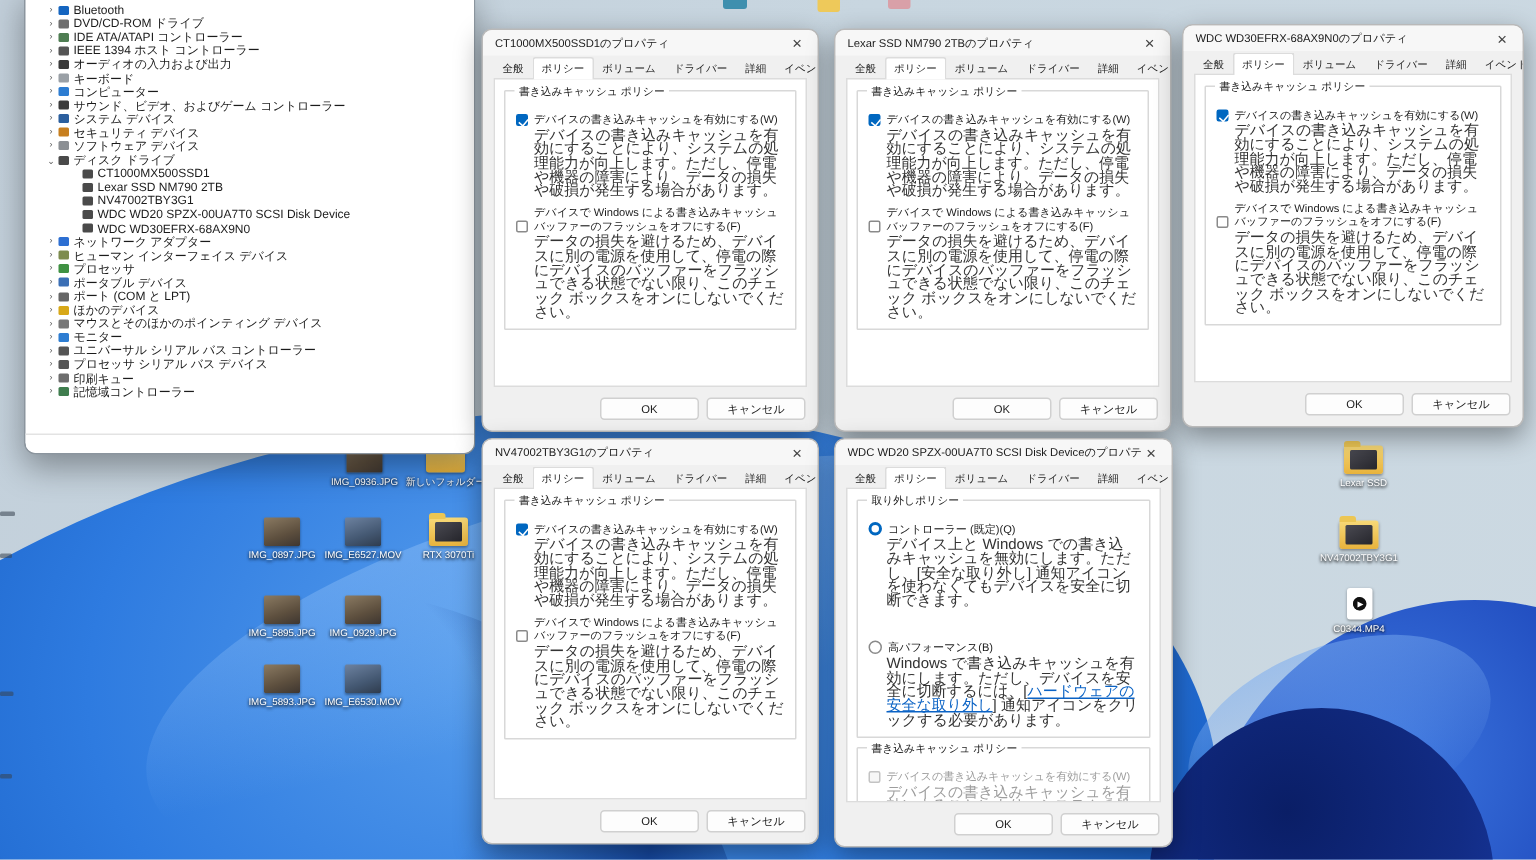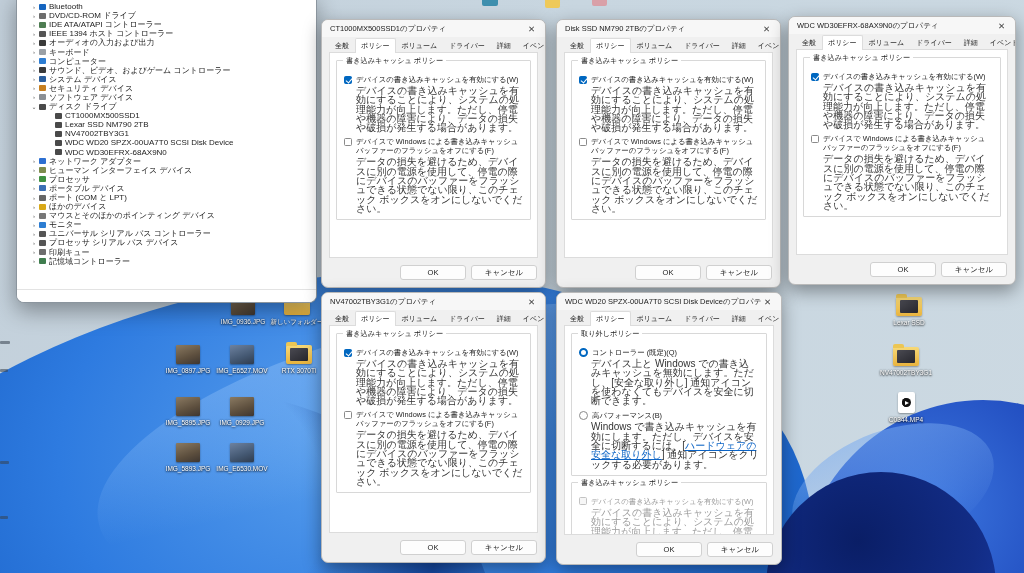--- a/index.html
+++ b/index.html
@@ -77,21 +77,21 @@
     white-space:nowrap; margin-bottom:-1px; }
   .tab.sel { background:#fff; border-color:#dcdcdc; border-radius:2px 2px 0 0; }
   .dlg-page { flex:1; margin:0 7px; background:#fff; border:1px solid #dcdcdc; position:relative; z-index:1;
     padding:7px 6px 0; overflow:hidden; }
   .dlg-footer { flex:0 0 29px; display:flex; align-items:center; justify-content:flex-end; gap:5px; padding:0 8px; }
   .btn { width:66px; height:15px; font-size:7.5px; font-family:inherit; color:#1a1a1a;
     background:#fdfdfd; border:1px solid #d0d0d0; border-radius:3px; }
 
   .groupbox { position:relative; border:1px solid #d8d8d8; border-radius:1px; padding:14px 7px 6px; margin-bottom:6px; }
   .group-label { position:absolute; top:-5px; left:6px; background:#fff; padding:0 3px; font-size:7.2px; color:#1b1b1b; white-space:nowrap; }
-  .cb-row { display:flex; align-items:flex-start; gap:4px; margin-bottom:2px; }
+  .cb-row { display:flex; align-items:flex-end; gap:4px; margin-bottom:2px; }
   .cbx { width:8px; height:8px; flex:0 0 8px; margin-top:0.5px; border:1px solid #8a8a8a; border-radius:1.5px; background:#fff; position:relative; }
   .cbx.checked { background:#0067c0; border-color:#0067c0; }
   .cbx.checked::after { content:''; position:absolute; left:1.5px; top:0.5px; width:3px; height:5px;
     border:solid #fff; border-width:0 1.2px 1.2px 0; transform:rotate(40deg); }
   .rad { width:9px; height:9px; flex:0 0 9px; border:1px solid #8a8a8a; border-radius:50%; background:#fff; position:relative; }
   .rad.sel { border-color:#0067c0; border-width:2.8px; }
   .cb-label { font-size:7.4px; line-height:9px; color:#1b1b1b; }
   .desc { font-size:10px; line-height:9.3px; color:#333; margin:0 0 5px 12px; }
   .wc-disabled .cbx { border-color:#c3c3c3; background:#f6f6f6; }
   .wc-disabled .cb-label, .wc-disabled .desc { color:#9d9d9d; }
@@ -348,21 +348,21 @@
 </div>
     </div>
   <div class="dlg-footer">
     <button class="btn">OK</button>
     <button class="btn">キャンセル</button>
   </div>
 </div>
 
 <div class="dlg d2">
   <div class="dlg-title">
-    <span class="dlg-title-text">Disk SSD NM790 2TBのプロパティ</span>
+    <span class="dlg-title-text">Lexar SSD NM790 2TBのプロパティ</span>
     <span class="dlg-close">✕</span>
   </div>
   <div class="dlg-tabs">
       <span class="tab">全般</span>
       <span class="tab sel">ポリシー</span>
       <span class="tab">ボリューム</span>
       <span class="tab">ドライバー</span>
       <span class="tab">詳細</span>
       <span class="tab">イベント</span>
     </div>
@@ -475,21 +475,21 @@
       <span class="tab">イベント</span>
     </div>
   <div class="dlg-page">
     <div class="groupbox">
       <span class="group-label">取り外しポリシー</span>
       <div class="cb-row">
         <span class="rad sel"></span>
         <span class="cb-label">コントローラー (既定)(Q)</span>
       </div>
       <p class="desc">デバイス上と Windows での書き込みキャッシュを無効にします。ただし、[安全な取り外し] 通知アイコンを使わなくてもデバイスを安全に切断できます。</p>
-      <div class="cb-row" style="margin-top:6px">
+      <div class="cb-row" style="margin-top:22px">
         <span class="rad"></span>
         <span class="cb-label">高パフォーマンス(B)</span>
       </div>
       <p class="desc" style="margin-bottom:0"><span>Windows で書き込みキャッシュを有効にします。ただし、デバイスを安全に切断するには、[</span><span class="link">ハードウェアの安全な取り外し</span><span>] 通知アイコンをクリックする必要があります。</span></p>
     </div>
     <div>
   <div class="groupbox wc-disabled">
     <span class="group-label">書き込みキャッシュ ポリシー</span>
     <div class="cb-row">
       <span class="cbx"></span>

